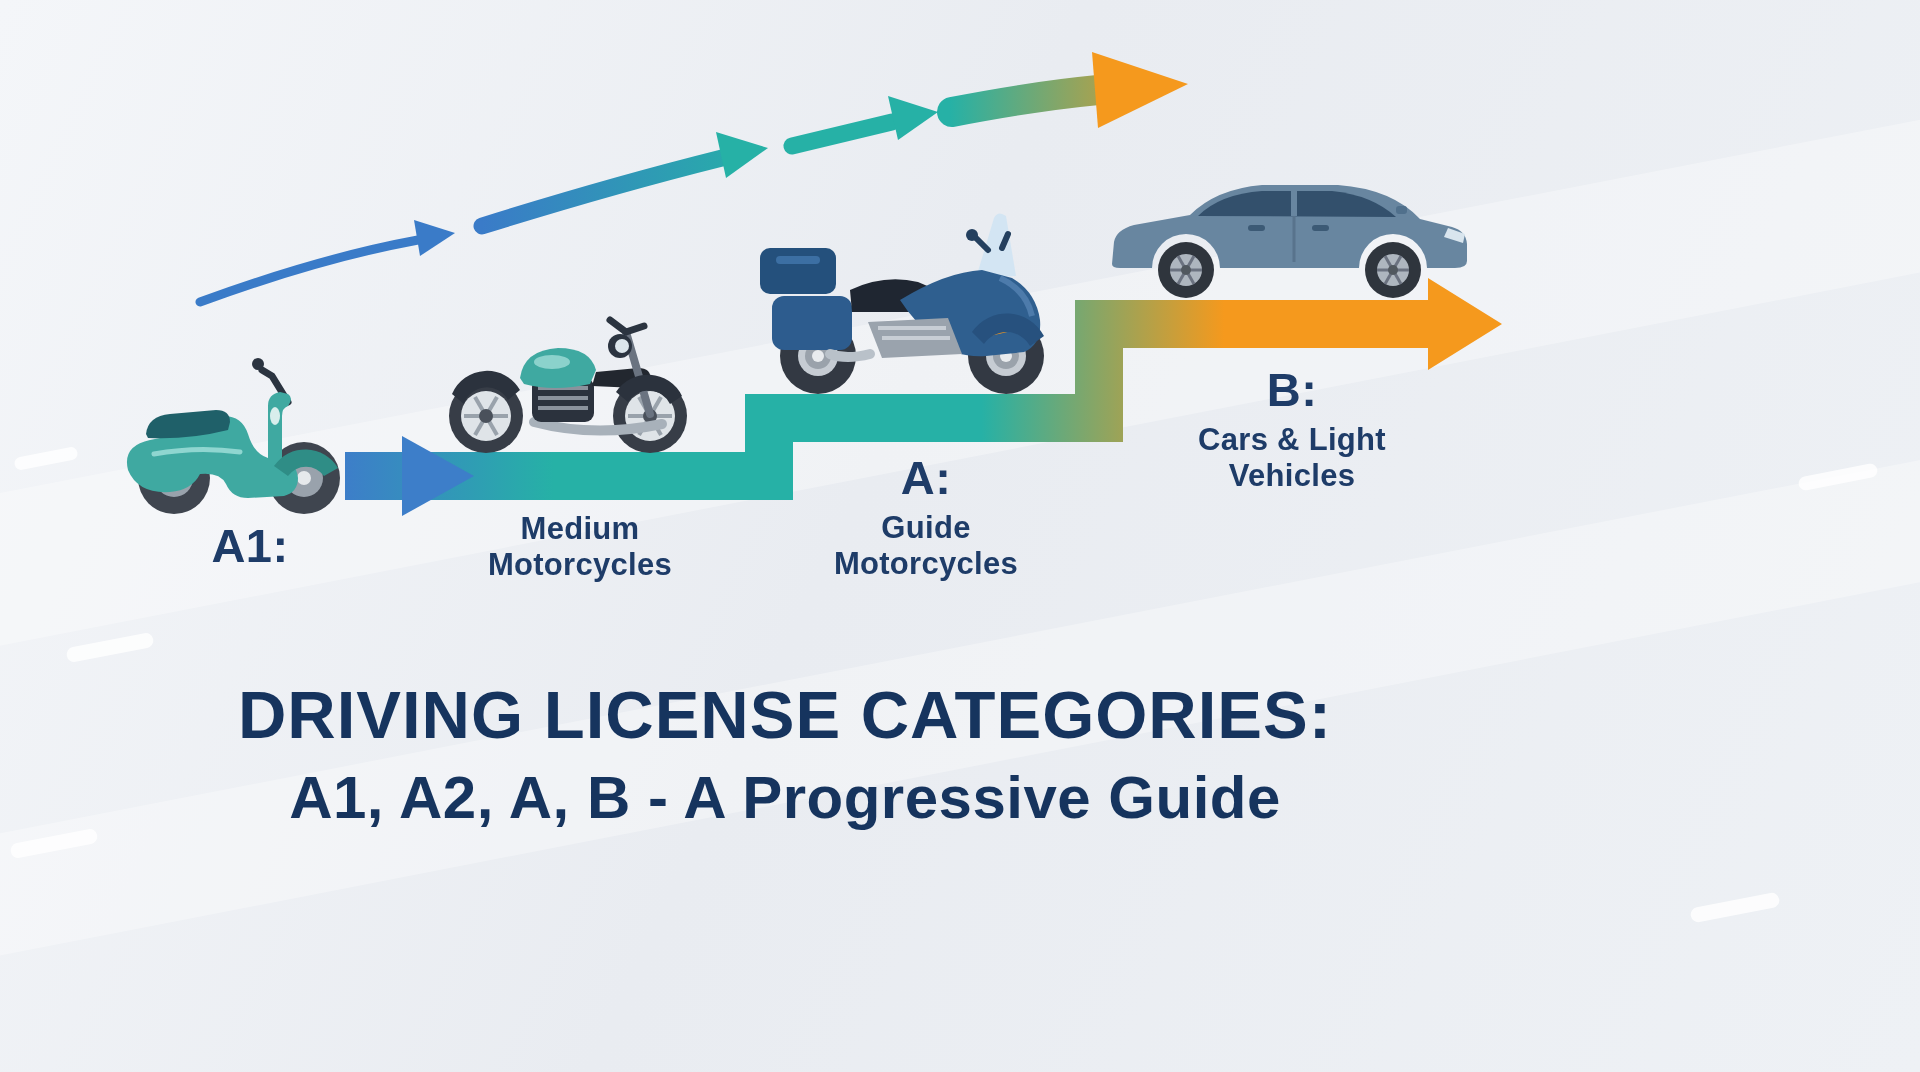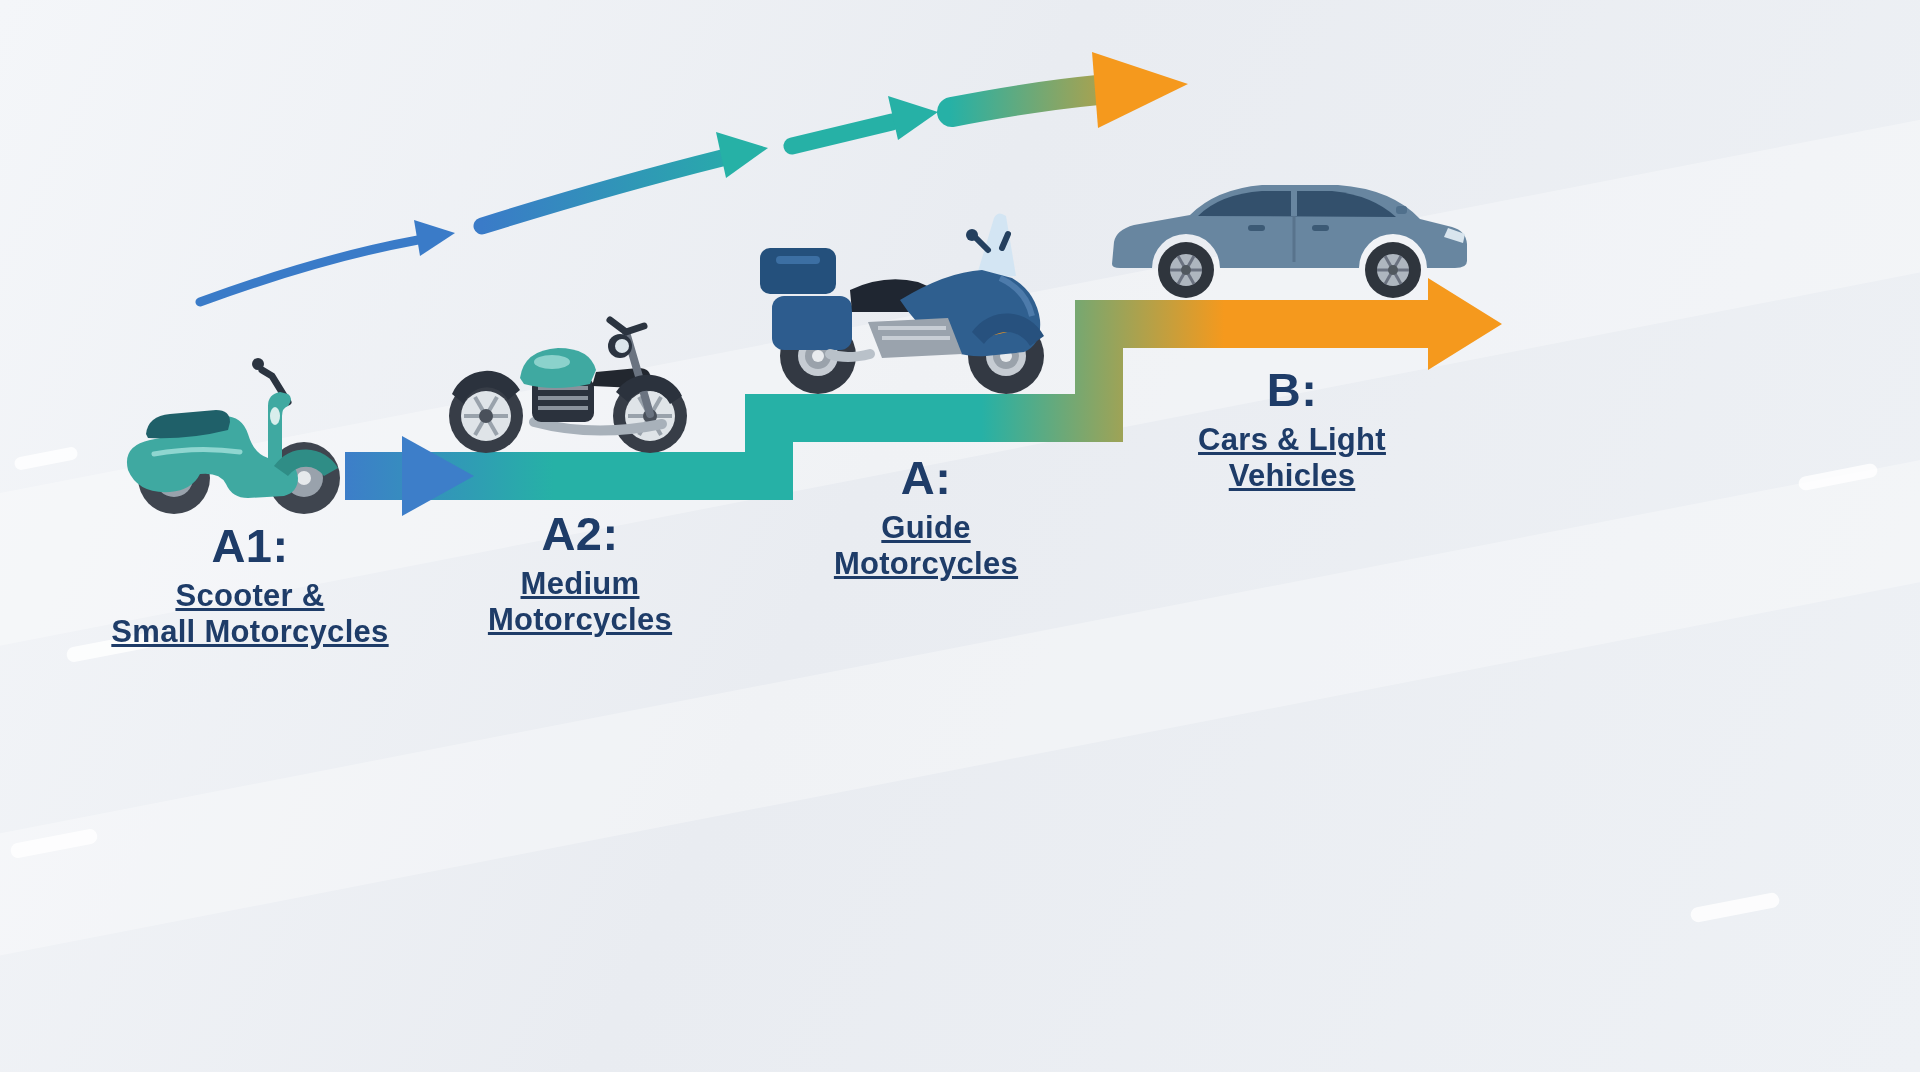--- a/index.html
+++ b/index.html
@@ -9,21 +9,21 @@
     background:linear-gradient(115deg,#f4f6f9 0%,#e9ecf1 45%,#eef1f5 100%);
     font-family:"Liberation Sans", sans-serif;
   }
   .streak { position:absolute; background:#ffffff; opacity:.32; transform:rotate(-11deg); border-radius:80px; }
   .dash   { position:absolute; background:#ffffff; opacity:.8;  transform:rotate(-11deg); border-radius:8px; }
   .layer  { position:absolute; inset:0; }
   .vehicle{ position:absolute; }
   .vehicle svg { display:block; width:100%; height:100%; }
   .cat { position:absolute; text-align:center; color:#1e3c68; }
   .cat .code { font-weight:700; font-size:47px; letter-spacing:.5px; }
-  .cat .name { font-weight:700; font-size:31px; line-height:1.16; white-space:pre-line; margin-top:5px; letter-spacing:.3px;text-decoration:underline; }
+  .cat .name { font-weight:700; font-size:31px; line-height:1.16; white-space:pre-line; margin-top:5px; letter-spacing:.3px; }
   .title { position:absolute; left:150px; top:676px; width:1270px; text-align:center; color:#16345e; }
   .title .l1 { font-size:67px; font-weight:700; letter-spacing:1px; }
   .title .l2 { font-size:60px; font-weight:700; margin-top:10px; letter-spacing:.5px; }
 </style>
 </head>
 <body>
 
 <div class="canvas">
 
   <div class="streak" style="left:-150px; top:300px; width:2300px; height:150px;"></div>
@@ -191,33 +191,34 @@
           <line x1="287" y1="94" x2="303" y2="122"></line>
           <line x1="287" y1="122" x2="303" y2="94"></line>
         </g>
         <circle cx="295" cy="108" r="5" fill="#51585f"></circle>
       </g>
     </svg>
   </div>
 
   <div class="cat" style="left:60px; top:518px; width:380px;">
     <div class="code">A1:</div>
-    <div class="name">Scooter &amp;
-Small Motorcycles</div>
   </div>
   <div class="cat" style="left:400px; top:506px; width:360px;">
-    <div class="code">A2:</div>
     <div class="name">Medium
 Motorcycles</div>
   </div>
   <div class="cat" style="left:748px; top:450px; width:356px;">
     <div class="code">A:</div>
     <div class="name">Guide
 Motorcycles</div>
   </div>
   <div class="cat" style="left:1102px; top:362px; width:380px;">
     <div class="code">B:</div>
     <div class="name">Cars &amp; Light
 Vehicles</div>
   </div>
 
+  <div class="title">
+    <div class="l1">DRIVING LICENSE CATEGORIES:</div>
+    <div class="l2">A1, A2, A, B - A Progressive Guide</div>
+  </div>
 
 </div>
 
 </body></html>

